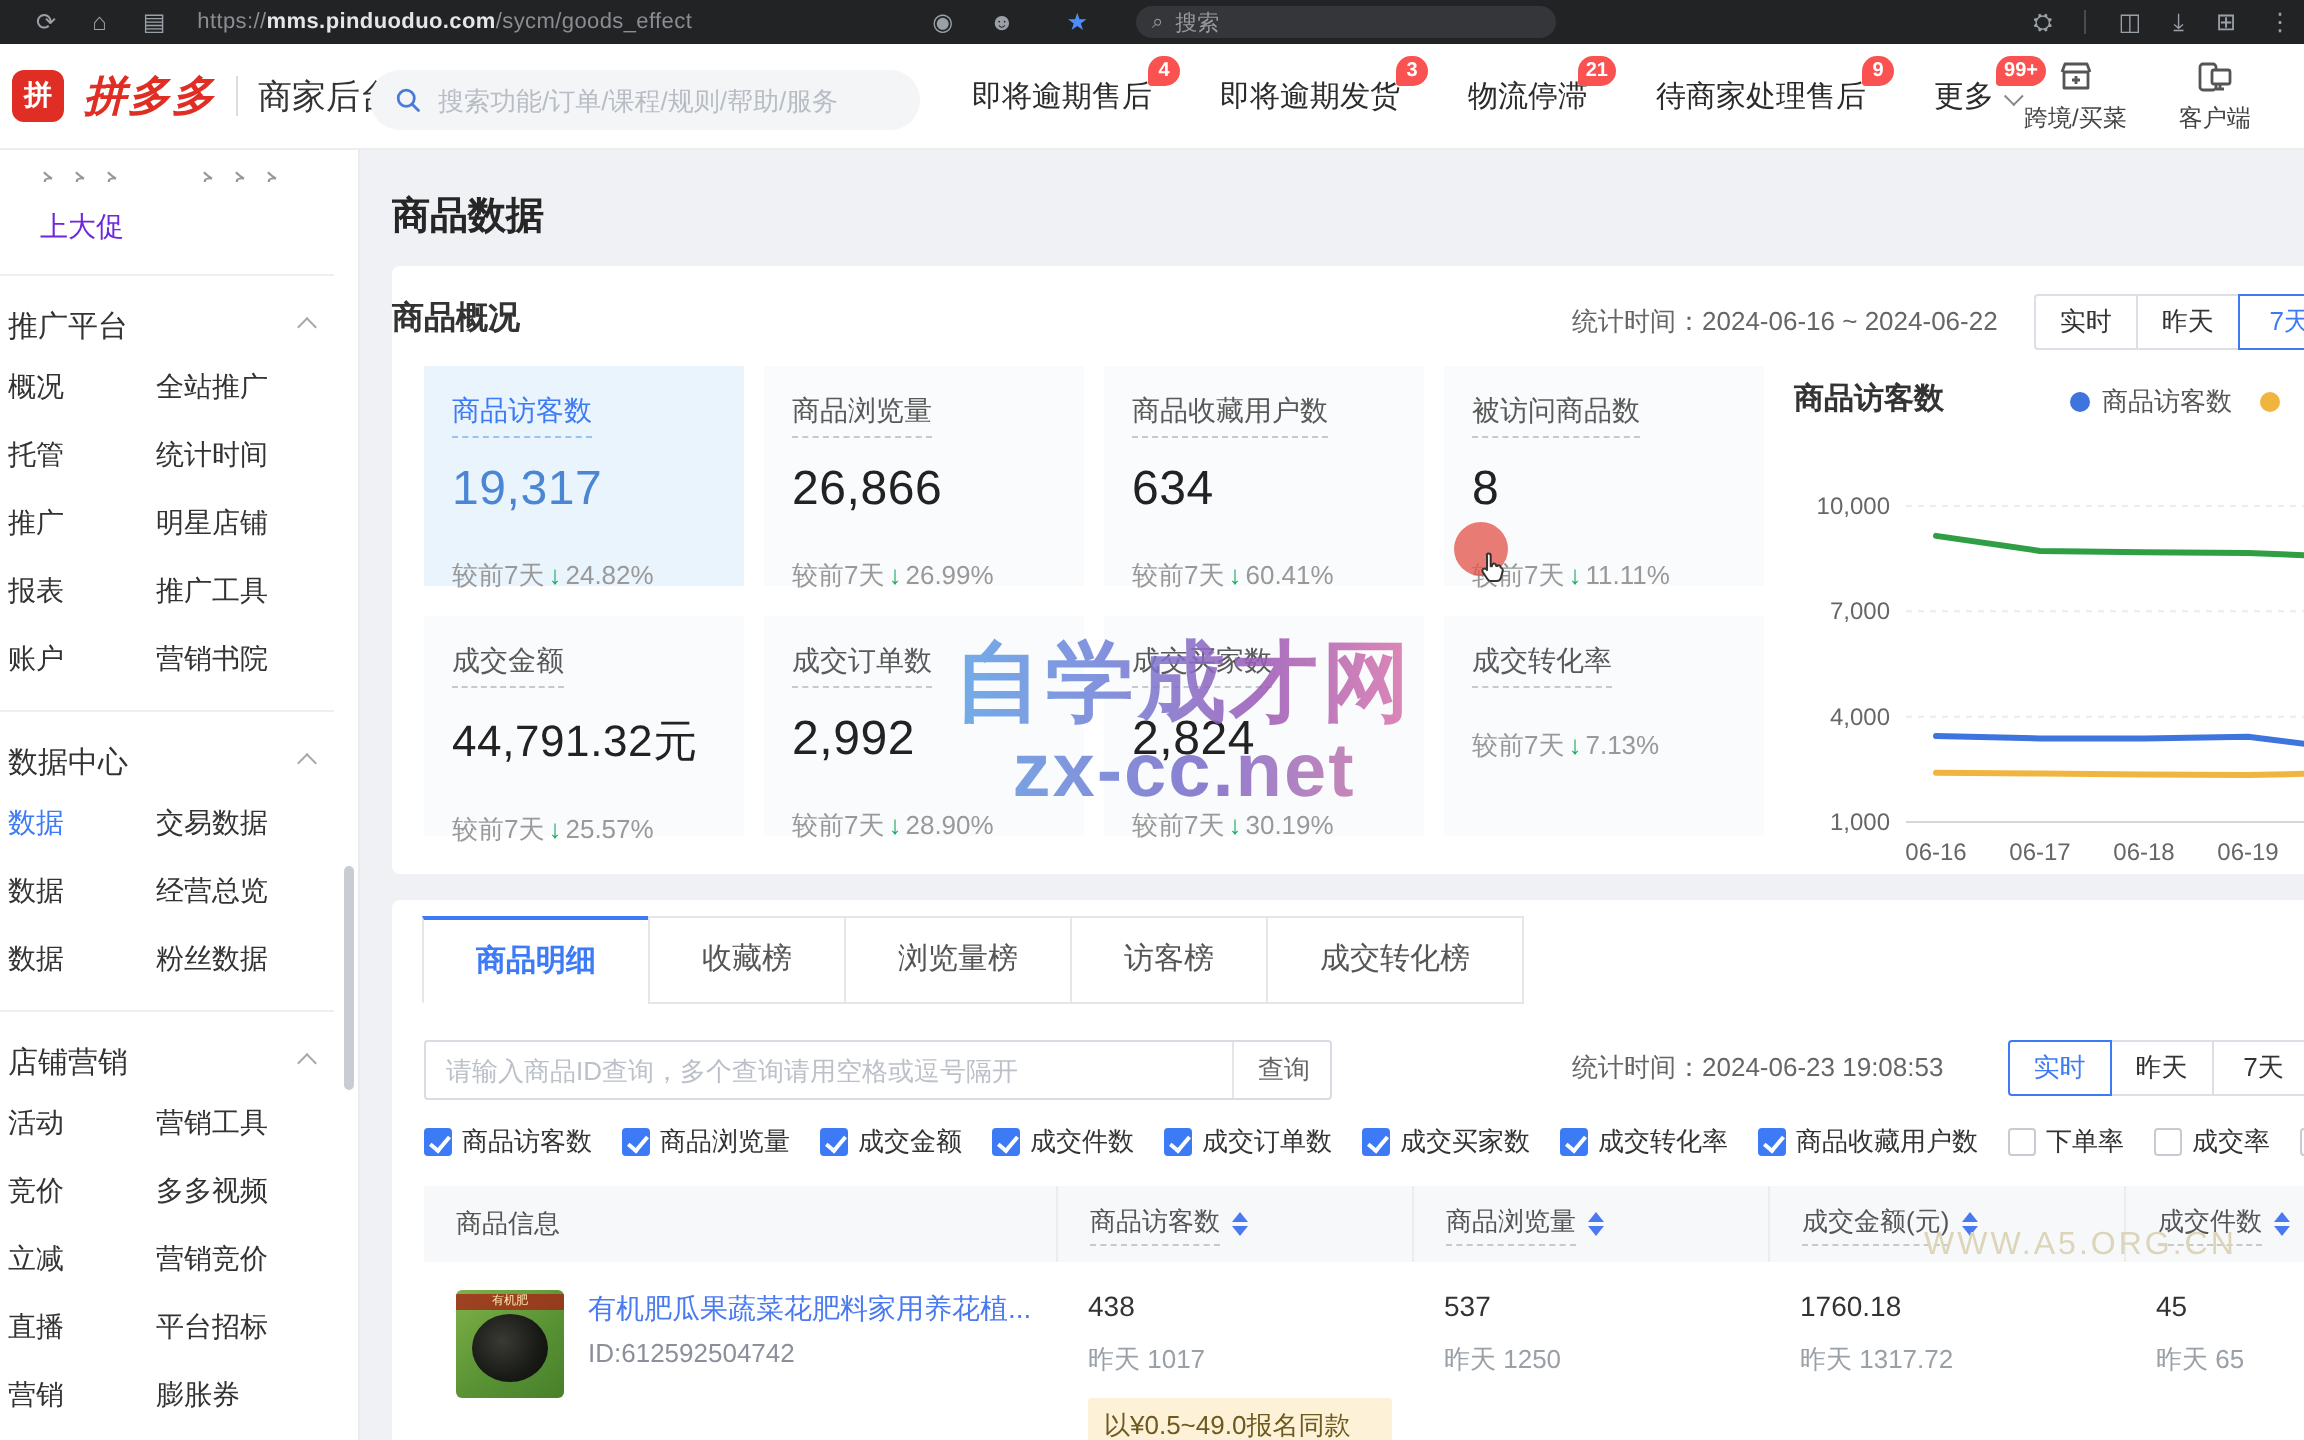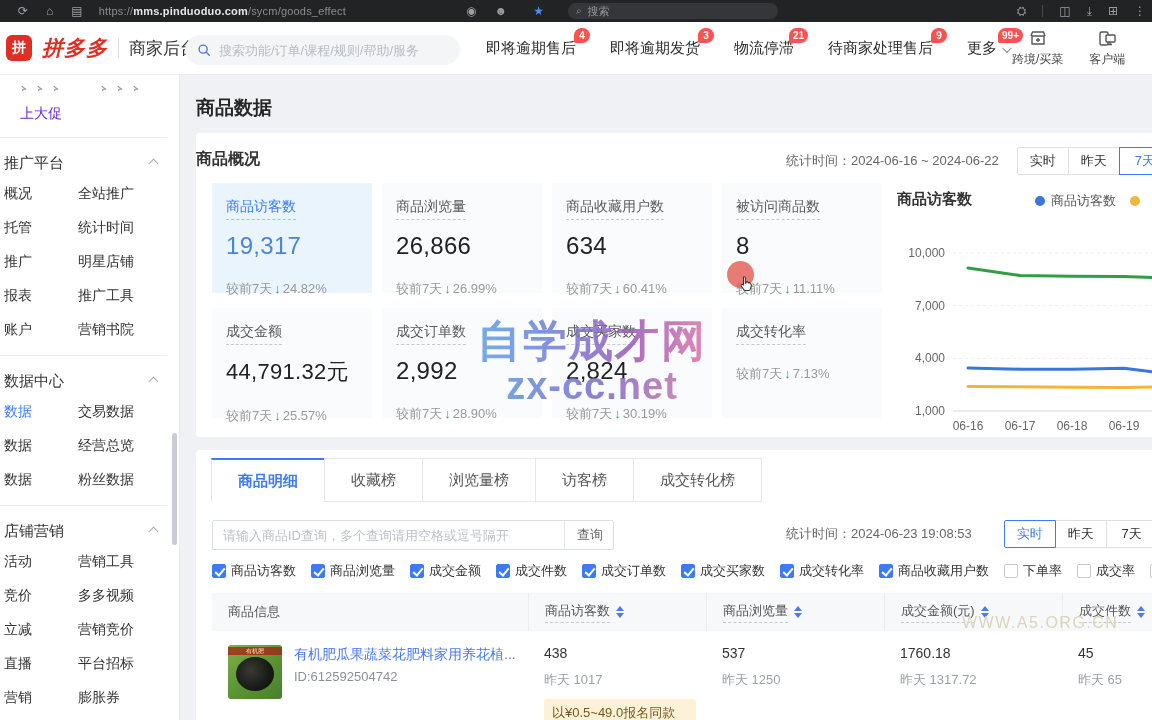--- a/index.html
+++ b/index.html
@@ -82,21 +82,21 @@
   .lg { display:flex; align-items:center; gap:6px; }
   .dot { width:10px; height:10px; border-radius:50%; display:inline-block; }
   .chart svg { position:absolute; left:0; top:0; }
   .chart svg text.tick { font-size:12px; fill:#666; font-family:"Liberation Sans",sans-serif; }
 
   
   .tabs { position:absolute; left:16px; top:8px; display:flex; }
   .tab { height:44px; line-height:42px; padding:0 26px; border:1px solid #e6e6e6; margin-left:-1px; font-size:15px; color:#555; background:#fff; cursor:pointer; white-space:nowrap; }
   .tab.active { color:#3d7af5; border-top:2px solid #3d7af5; border-bottom-color:#fff; font-weight:bold; }
   .search-row { position:absolute; left:16px; top:70px; width:1070px; }
-  .id-input { position:relative; width:402px; height:30px; border:1px solid #d9dce3; border-radius:2px; background:#fff; display:flex; align-items:center; }
+  .id-input { position:relative; width:454px; height:30px; border:1px solid #d9dce3; border-radius:2px; background:#fff; display:flex; align-items:center; }
   .id-input input { flex:1; border:none; outline:none; font-size:13px; padding:0 10px; color:#333; font-family:inherit; }
   .id-input input::placeholder { color:#bcc0c8; }
   .id-query { padding:0 10px 0 12px; font-size:13px; color:#666; border-left:1px solid #e3e5ea; line-height:28px; cursor:pointer; white-space:nowrap; }
   .dt-right { position:absolute; left:574px; top:0; display:flex; align-items:center; gap:32px; }
   .metrics { position:absolute; left:16px; top:112px; display:flex; gap:15px; white-space:nowrap; }
   .metric { display:flex; align-items:center; gap:5px; font-size:13px; color:#333; cursor:pointer; }
   .cbox { width:14px; height:14px; border:1px solid #c7cbd2; border-radius:2px; background:#fff; position:relative; flex:0 0 14px; }
   .metric.on .cbox { background:#3d7af5; border-color:#3d7af5; }
   .metric.on .cbox:after { content:""; position:absolute; left:4px; top:1px; width:4px; height:8px; border-right:2px solid #fff; border-bottom:2px solid #fff; transform:rotate(40deg); }
 

